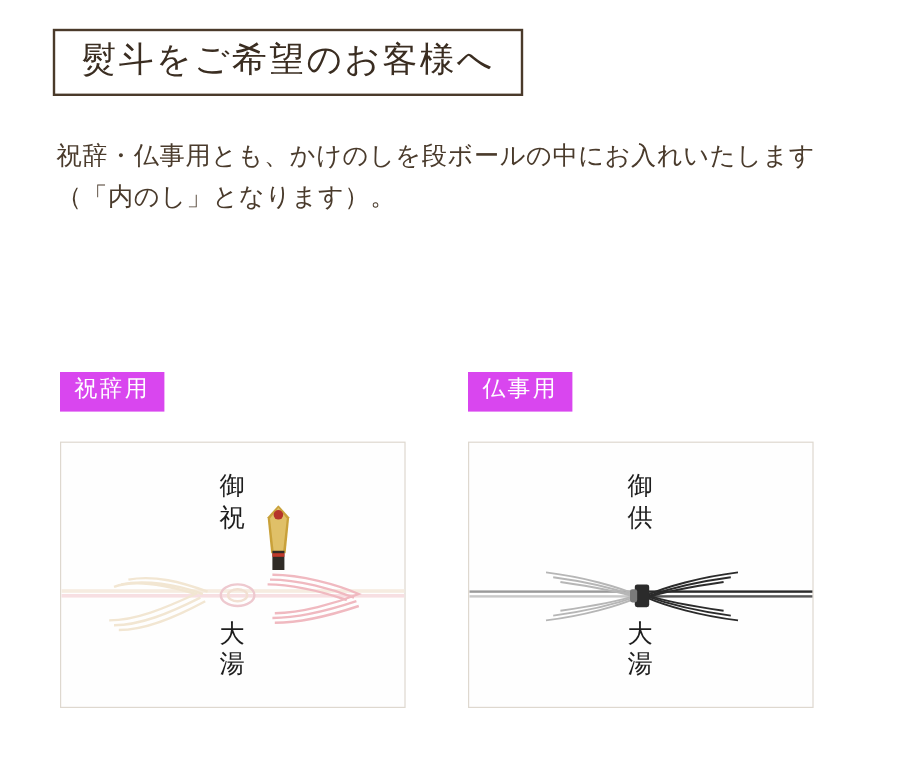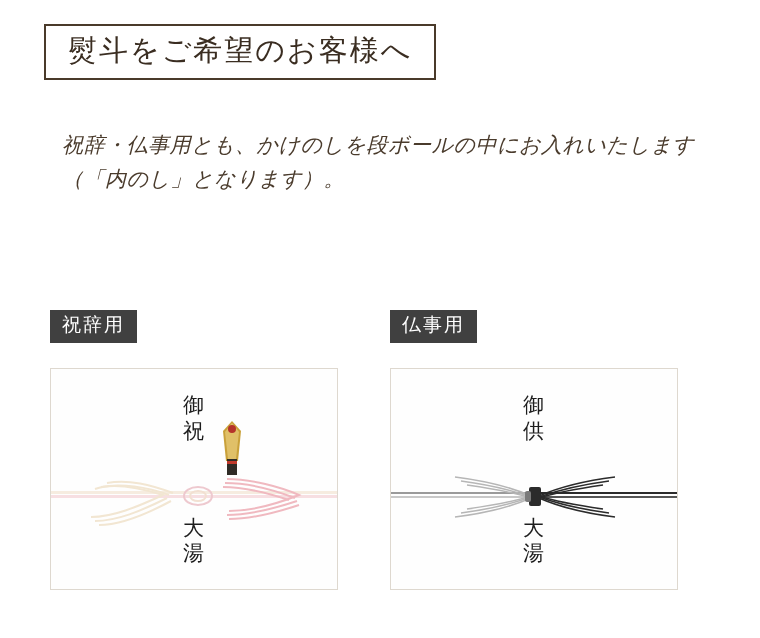--- a/index.html
+++ b/index.html
@@ -52,28 +52,27 @@
     left: 46px;
     width: 680px;
     font-size: 21px;
     line-height: 1.62;
     letter-spacing: 0.5px;
     color: #4a3b2c;
   }
   .para-1 { top: 112px; }
   .para-2 { top: 200px; }
   .para p {
-    margin: 16px;
-    font-style: italic;
+    margin: 1px;
   }
 
   
   .label {
     position: absolute;
-    background: #404040;
+    background: #d946ef;
     color: #ffffff;
     font-size: 19px;
     letter-spacing: 2px;
     padding: 5px 12px 7px 12px;
     box-sizing: border-box;
     line-height: 1.1;
   }
   .label-celebration { left: 50px; top: 310px; }
   .label-memorial    { left: 390px; top: 310px; }
 

